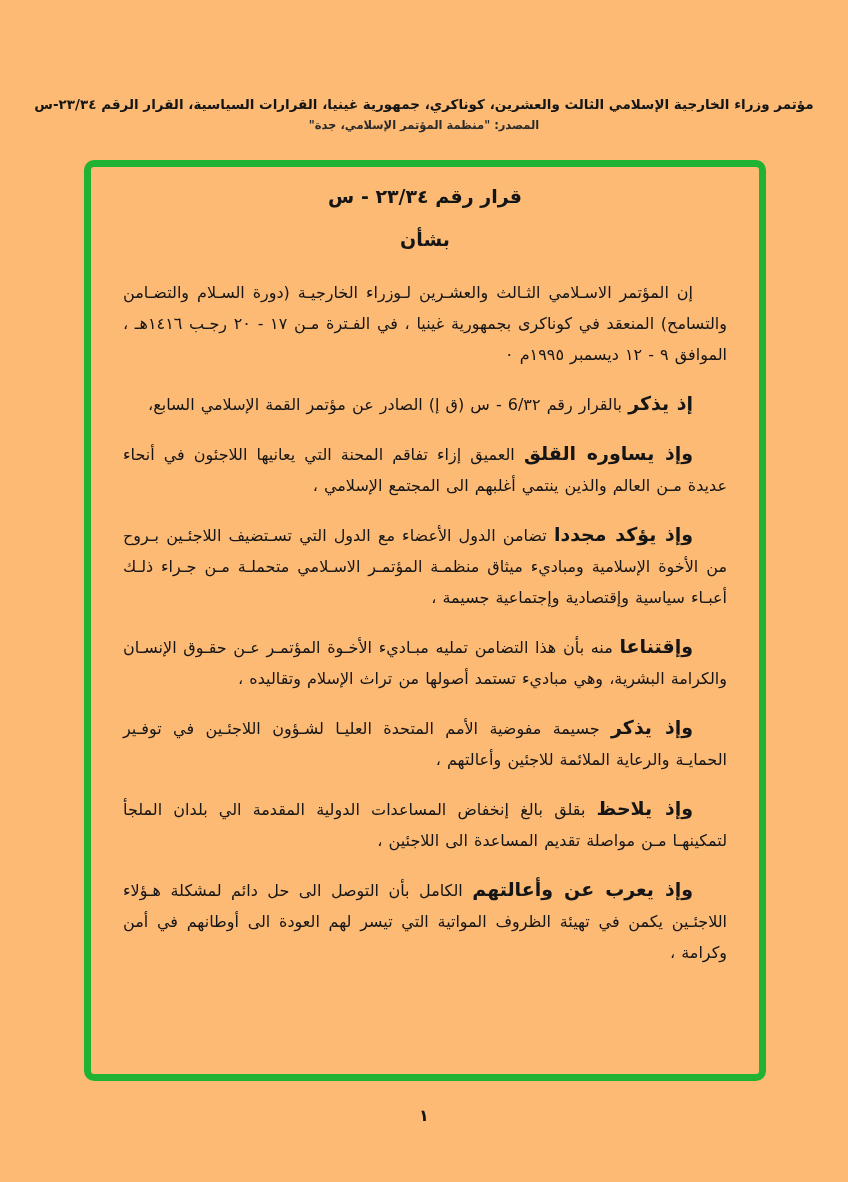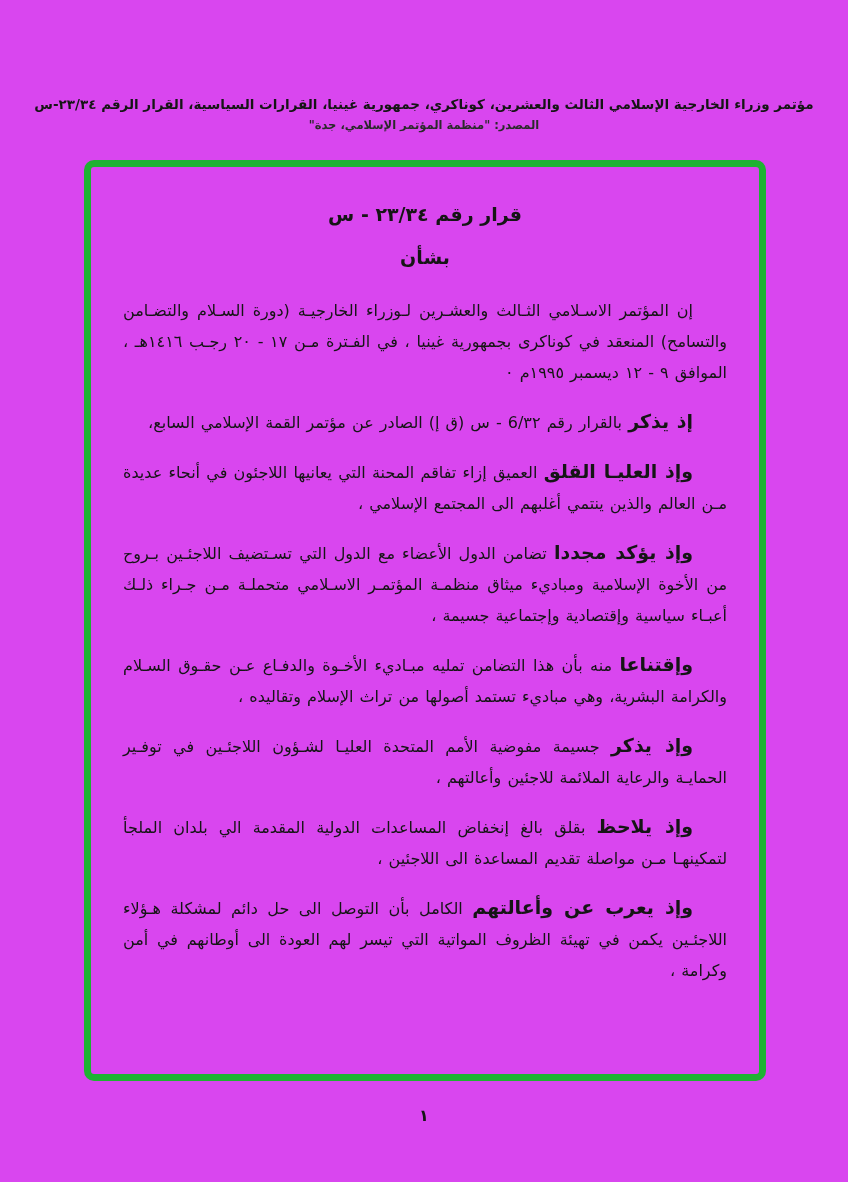--- a/index.html
+++ b/index.html
@@ -12,21 +12,21 @@
     height: 1182px;
     position: relative;
     overflow: hidden;
     direction: rtl;
     font-family: "DejaVu Sans", sans-serif;
     color: #151515;
   }
   .scan-page {
     position: absolute;
     inset: 0;
-    background: #d946ef;
+    background: #fdba74;
     text-decoration: underline;
   }
   
   .doc-header {
     position: absolute;
     top: 93px;
     left: 0;
     width: 100%;
     text-align: center;
   }
@@ -46,21 +46,21 @@
   
   .green-box {
     position: absolute;
     left: 84px;
     top: 160px;
     width: 682px;
     height: 921px;
     box-sizing: border-box;
     border: 7px solid #1fb233;
     border-radius: 10px;
-    padding: 36px 30px 0 30px;
+    padding: 18px 30px 0 30px;
     overflow: hidden;
     background: transparent;
   }
   
   .title-block {
     text-align: center;
     margin-bottom: 26px;
   }
   .title-line {
     font-weight: bold;
@@ -119,25 +119,25 @@
       <div class="title-line t1">قرار رقم ٢٣/٣٤ - س</div>
       <div class="title-line t2">بشأن</div>
     </div>
 
     <div class="doc-body">
 
       <p class="para"><span class="lead"></span><span>إن المؤتمر الاسـلامي الثـالث والعشـرين لـوزراء الخارجيـة (دورة السـلام والتضـامن والتسامح) المنعقد في كوناكرى بجمهورية غينيا ، في الفـترة مـن ١٧ - ٢٠ رجـب ١٤١٦هـ ، الموافق ٩ - ١٢ ديسمبر ١٩٩٥م ٠</span></p>
 
       <p class="para"><span class="lead">إذ يذكر</span><span> بالقرار رقم 6/٣٢ - س (ق إ) الصادر عن مؤتمر القمة الإسلامي السابع،</span></p>
 
-      <p class="para"><span class="lead">وإذ العليـا القلق</span><span> العميق إزاء تفاقم المحنة التي يعانيها اللاجئون في أنحاء عديدة مـن العالم والذين ينتمي أغلبهم الى المجتمع الإسلامي ،</span></p>
+      <p class="para"><span class="lead">وإذ يساوره القلق</span><span> العميق إزاء تفاقم المحنة التي يعانيها اللاجئون في أنحاء عديدة مـن العالم والذين ينتمي أغلبهم الى المجتمع الإسلامي ،</span></p>
 
       <p class="para"><span class="lead">وإذ يؤكد مجددا</span><span> تضامن الدول الأعضاء مع الدول التي تسـتضيف اللاجئـين بـروح من الأخوة الإسلامية ومباديء ميثاق منظمـة المؤتمـر الاسـلامي متحملـة مـن جـراء ذلـك أعبـاء سياسية وإقتصادية وإجتماعية جسيمة ،</span></p>
 
-      <p class="para"><span class="lead">وإقتناعا</span><span> منه بأن هذا التضامن تمليه مبـاديء الأخـوة والدفـاع عـن حقـوق السـلام والكرامة البشرية، وهي مباديء تستمد أصولها من تراث الإسلام وتقاليده ،</span></p>
+      <p class="para"><span class="lead">وإقتناعا</span><span> منه بأن هذا التضامن تمليه مبـاديء الأخـوة المؤتمـر عـن حقـوق الإنسـان والكرامة البشرية، وهي مباديء تستمد أصولها من تراث الإسلام وتقاليده ،</span></p>
 
       <p class="para"><span class="lead">وإذ يذكر</span><span> جسيمة مفوضية الأمم المتحدة العليـا لشـؤون اللاجئـين في توفـير الحمايـة والرعاية الملائمة للاجئين وأعالتهم ،</span></p>
 
       <p class="para"><span class="lead">وإذ يلاحظ</span><span> بقلق بالغ إنخفاض المساعدات الدولية المقدمة الي بلدان الملجأ لتمكينهـا مـن مواصلة تقديم المساعدة الى اللاجئين ،</span></p>
 
       <p class="para"><span class="lead">وإذ يعرب عن وأعالتهم</span><span> الكامل بأن التوصل الى حل دائم لمشكلة هـؤلاء اللاجئـين يكمن في تهيئة الظروف المواتية التي تيسر لهم العودة الى أوطانهم في أمن وكرامة ،</span></p>
 
     </div>
   </div>
 

